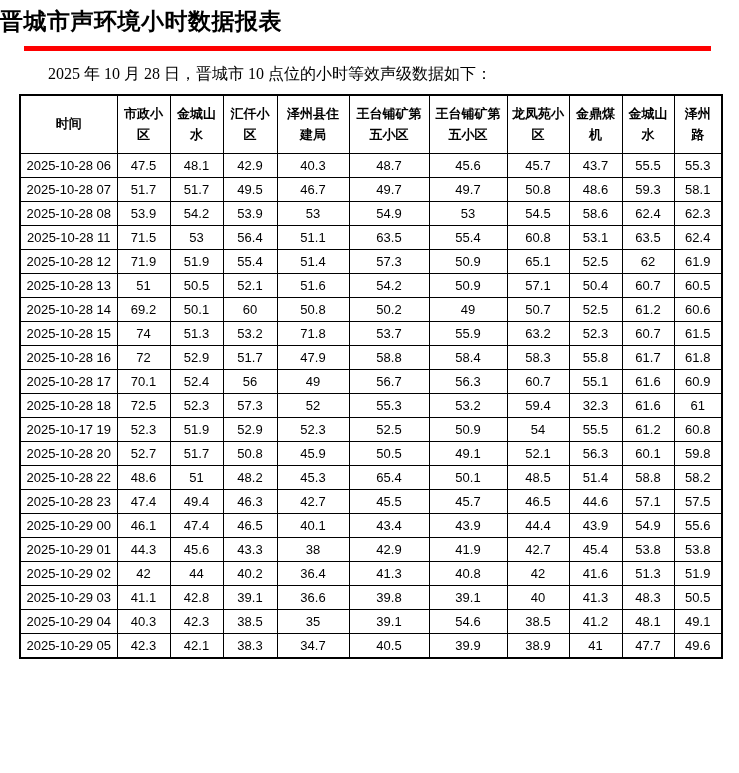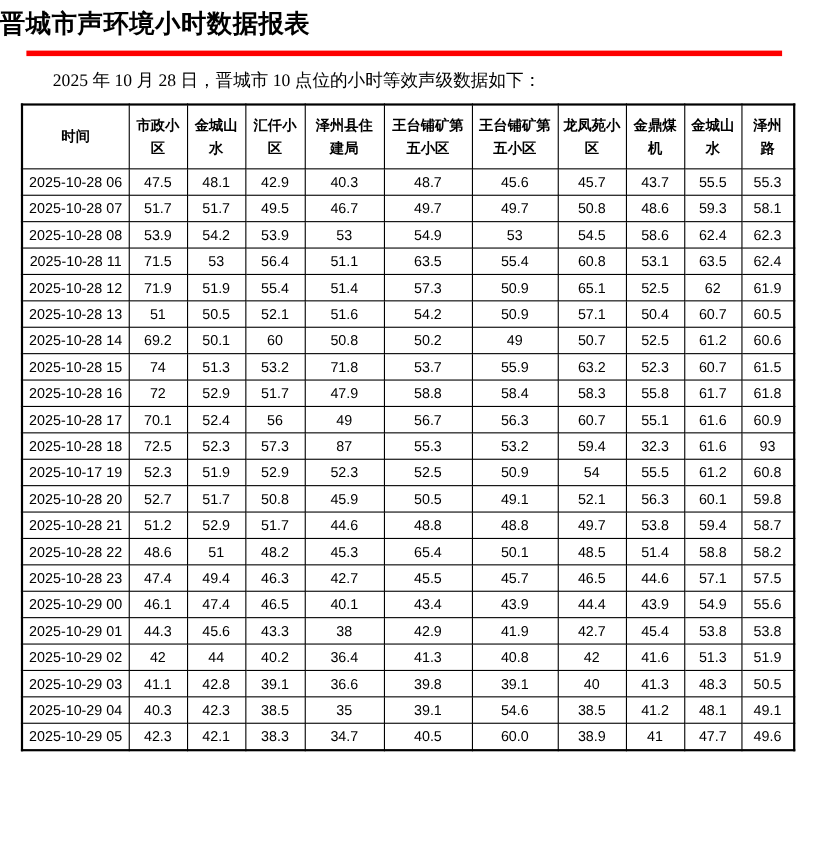--- a/index.html
+++ b/index.html
@@ -244,27 +244,27 @@
         <td>60.7</td>
         <td>55.1</td>
         <td>61.6</td>
         <td>60.9</td>
       </tr>
       <tr>
         <td>2025-10-28 18</td>
         <td>72.5</td>
         <td>52.3</td>
         <td>57.3</td>
-        <td>87</td>
+        <td>52</td>
         <td>55.3</td>
         <td>53.2</td>
         <td>59.4</td>
         <td>32.3</td>
         <td>61.6</td>
-        <td>93</td>
+        <td>61</td>
       </tr>
       <tr>
         <td>2025-10-17 19</td>
         <td>52.3</td>
         <td>51.9</td>
         <td>52.9</td>
         <td>52.3</td>
         <td>52.5</td>
         <td>50.9</td>
         <td>54</td>
@@ -279,33 +279,20 @@
         <td>50.8</td>
         <td>45.9</td>
         <td>50.5</td>
         <td>49.1</td>
         <td>52.1</td>
         <td>56.3</td>
         <td>60.1</td>
         <td>59.8</td>
       </tr>
       <tr>
-        <td>2025-10-28 21</td>
-        <td>51.2</td>
-        <td>52.9</td>
-        <td>51.7</td>
-        <td>44.6</td>
-        <td>48.8</td>
-        <td>48.8</td>
-        <td>49.7</td>
-        <td>53.8</td>
-        <td>59.4</td>
-        <td>58.7</td>
-      </tr>
-      <tr>
         <td>2025-10-28 22</td>
         <td>48.6</td>
         <td>51</td>
         <td>48.2</td>
         <td>45.3</td>
         <td>65.4</td>
         <td>50.1</td>
         <td>48.5</td>
         <td>51.4</td>
         <td>58.8</td>
@@ -389,20 +376,20 @@
         <td>48.1</td>
         <td>49.1</td>
       </tr>
       <tr>
         <td>2025-10-29 05</td>
         <td>42.3</td>
         <td>42.1</td>
         <td>38.3</td>
         <td>34.7</td>
         <td>40.5</td>
-        <td>60.0</td>
+        <td>39.9</td>
         <td>38.9</td>
         <td>41</td>
         <td>47.7</td>
         <td>49.6</td>
       </tr>
     </tbody>
 </table>
 
 </body></html>

